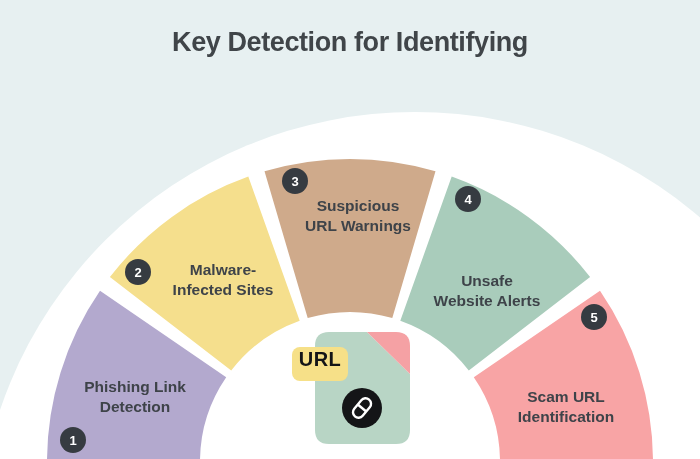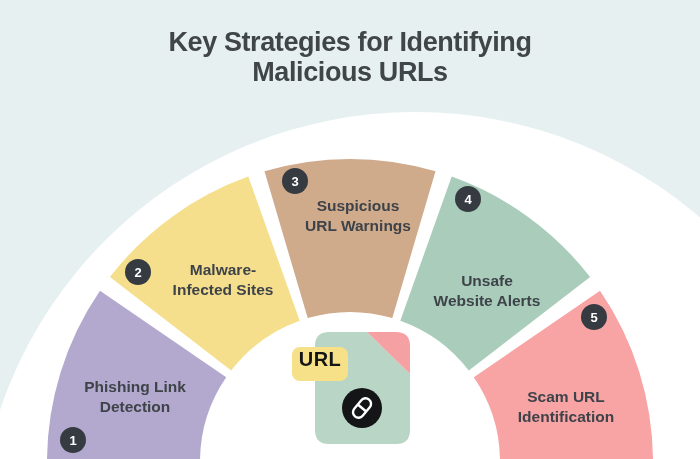--- a/index.html
+++ b/index.html
@@ -28,22 +28,21 @@
     font-family:"Liberation Sans", sans-serif;
     font-weight:700;font-size:20px;letter-spacing:0.5px;
   }
 </style>
 </head>
 <body>
 
 <div class="stage">
 
   <div class="title">
-    <div>Key Strategies for Identifying</div>
-    <div>Malicious URLs</div>
+    <div>Key Detection for Identifying</div>
   </div>
 
   <svg width="700" height="459" viewBox="0 0 700 459">
 
     <rect x="0" y="0" width="700" height="459" fill="#e7f0f1"></rect>
 
     <circle cx="415" cy="550" r="438" fill="#ffffff"></circle>
 
     <g>
       <path d="M 47 462 A 303 303 0 0 1 100.0 290.8 L 226.2 377.3 A 150 150 0 0 0 200 462 Z" fill="#b3a9ce"></path>

